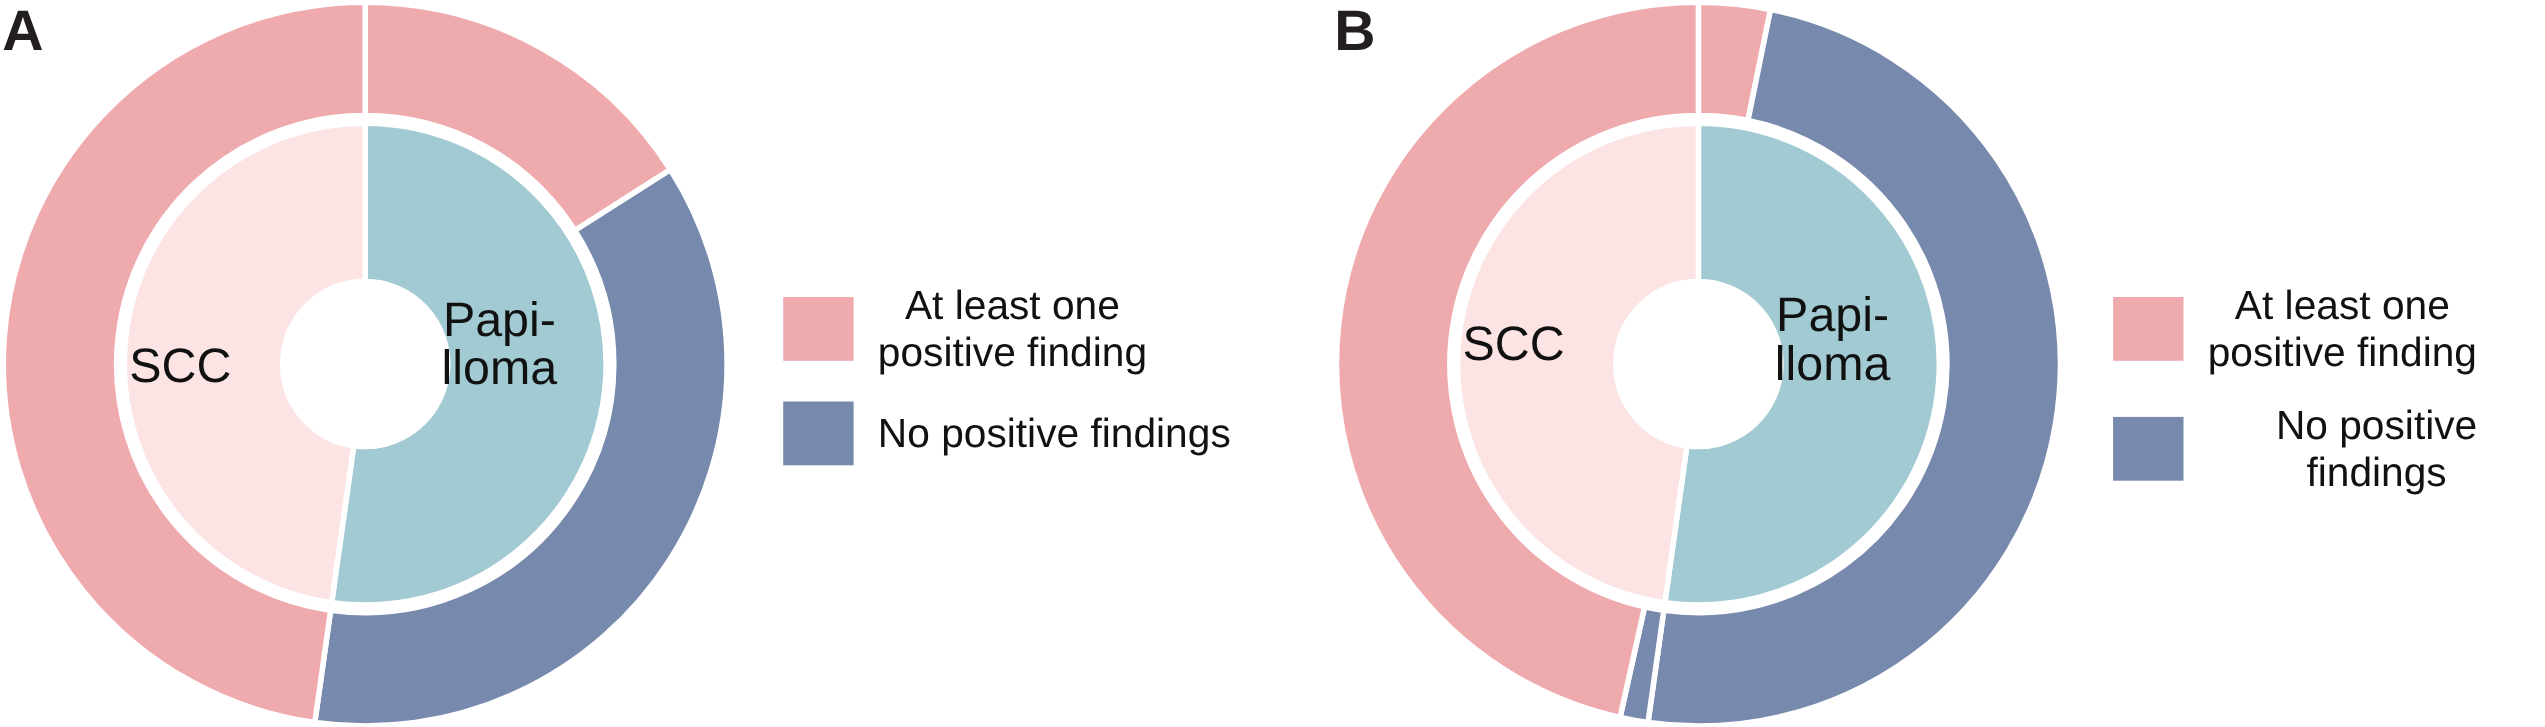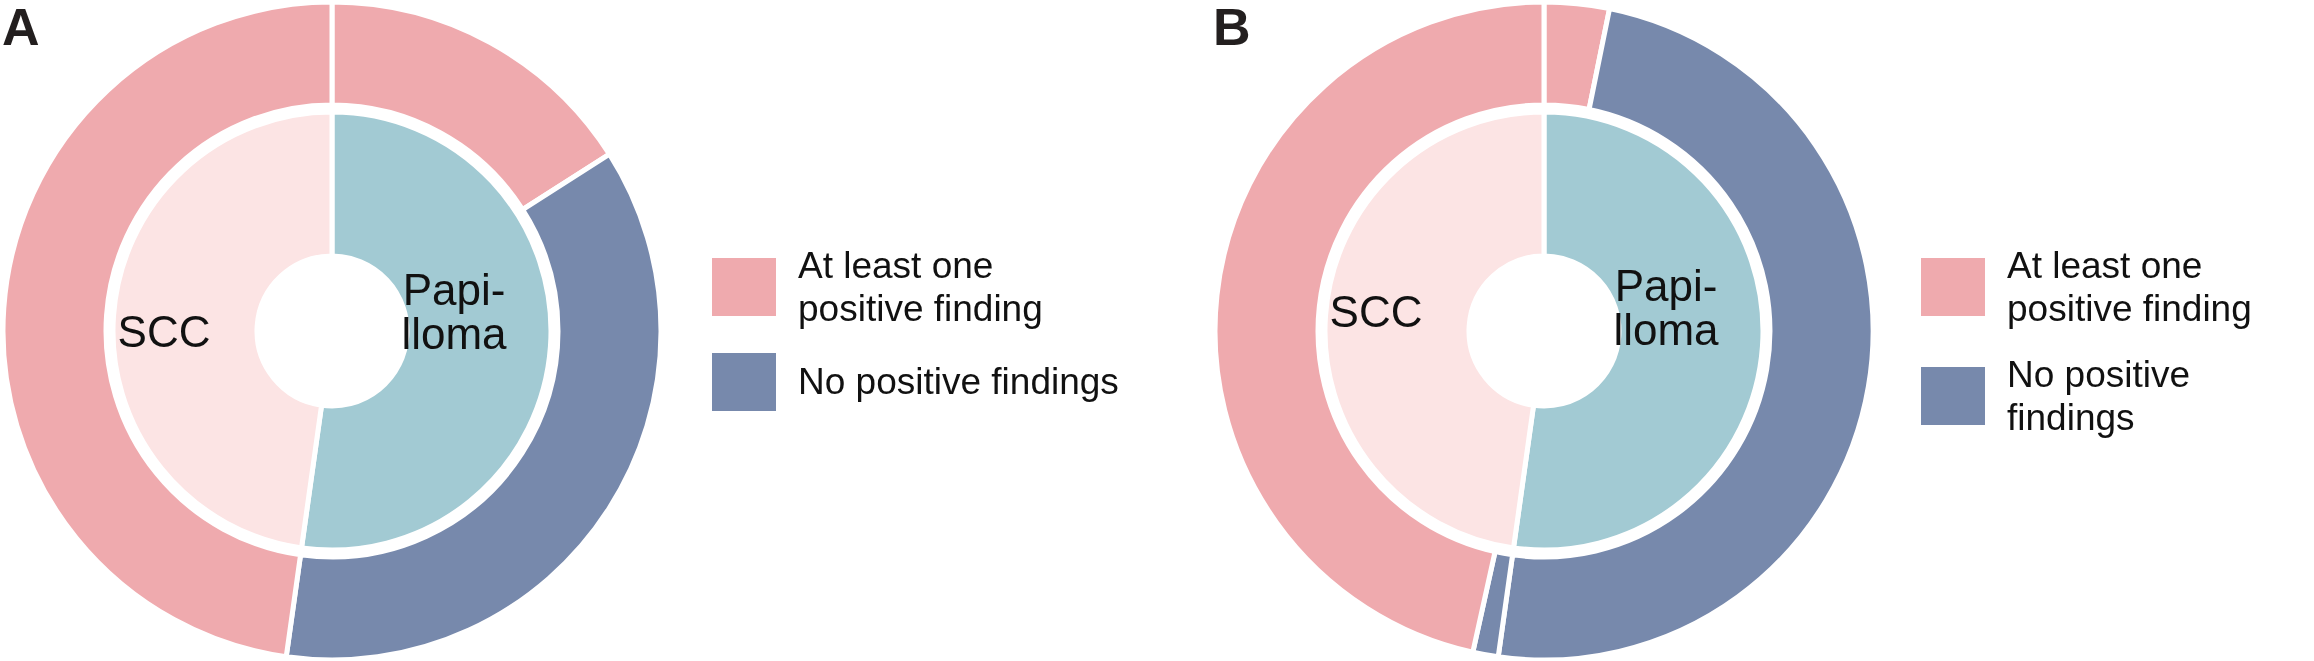--- a/index.html
+++ b/index.html
@@ -1,21 +1,21 @@
 <!DOCTYPE html>
 <html><head>
 <meta charset="utf-8">
 <style>
   html,body{margin:0;padding:0;background:#ffffff;}
   .stage{position:relative;width:2314px;height:661px;background:#ffffff;overflow:hidden;
          font-family:"Liberation Sans", sans-serif;}
   svg{position:absolute;left:0;top:0;}
   .panel-label{font-size:52px;font-weight:bold;fill:#231f1f;}
   .slice-label{font-size:44px;fill:#111111;}
-  .legend{position:absolute;top:244px;}
+  .legend{position:absolute;top:256px;text-align:center;}
   .legend-item{display:flex;align-items:center;margin-bottom:22px;}
   .swatch{display:block;width:64px;height:58px;flex:0 0 64px;}
   .legend-text{margin-left:22px;font-size:37px;line-height:1.17;color:#111111;white-space:pre-line;}
 </style>
 </head>
 <body>
 
 <div class="stage">
 
   <svg width="2314" height="661" viewBox="0 0 2314 661">

